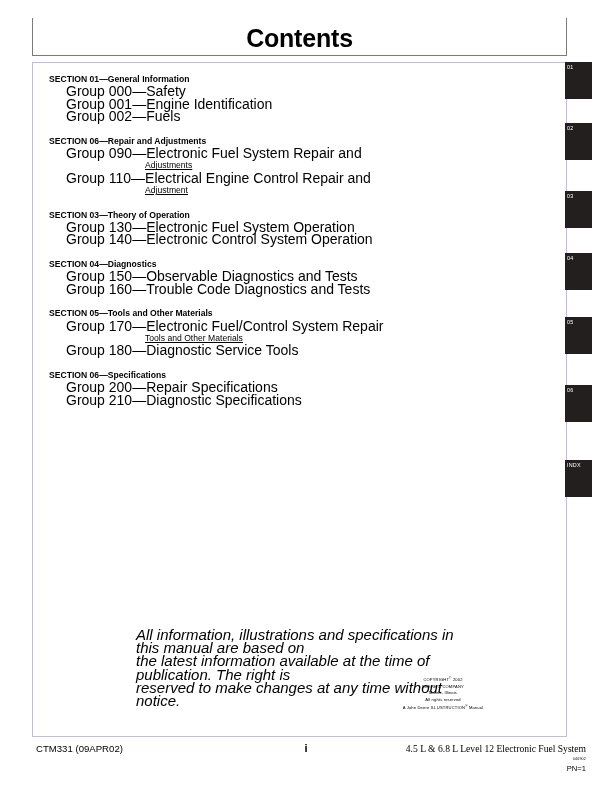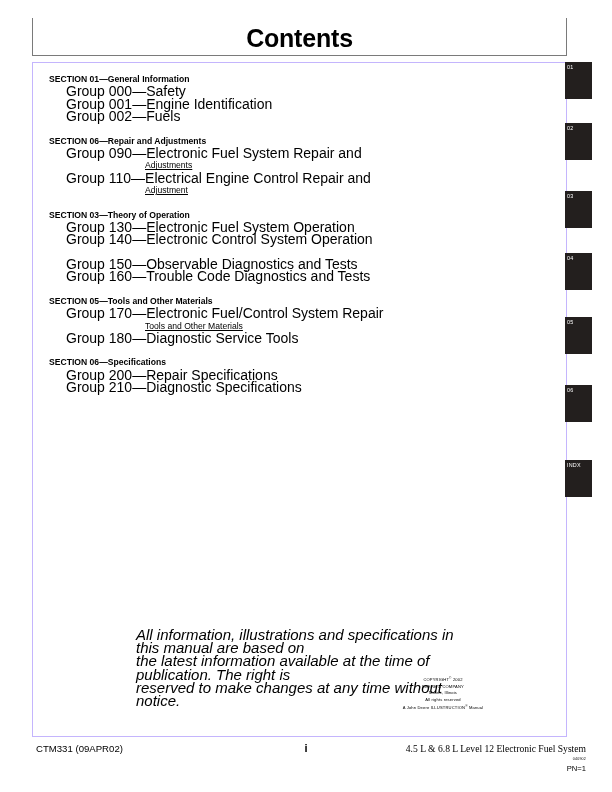--- a/index.html
+++ b/index.html
@@ -184,20 +184,21 @@
         <div class="group-cont">Adjustments</div>
         <div class="group-line">Group 110—Electrical Engine Control Repair and</div>
         <div class="group-cont">Adjustment</div>
       </div>
       <div class="section-block">
         <div class="section-heading">SECTION 03—Theory of Operation</div>
         <div class="group-line">Group 130—Electronic Fuel System Operation</div>
         <div class="group-line">Group 140—Electronic Control System Operation</div>
       </div>
       <div class="section-block">
+        <div class="section-heading">SECTION 04—Diagnostics</div>
         <div class="group-line">Group 150—Observable Diagnostics and Tests</div>
         <div class="group-line">Group 160—Trouble Code Diagnostics and Tests</div>
       </div>
       <div class="section-block">
         <div class="section-heading">SECTION 05—Tools and Other Materials</div>
         <div class="group-line">Group 170—Electronic Fuel/Control System Repair</div>
         <div class="group-cont">Tools and Other Materials</div>
         <div class="group-line">Group 180—Diagnostic Service Tools</div>
       </div>
       <div class="section-block">

